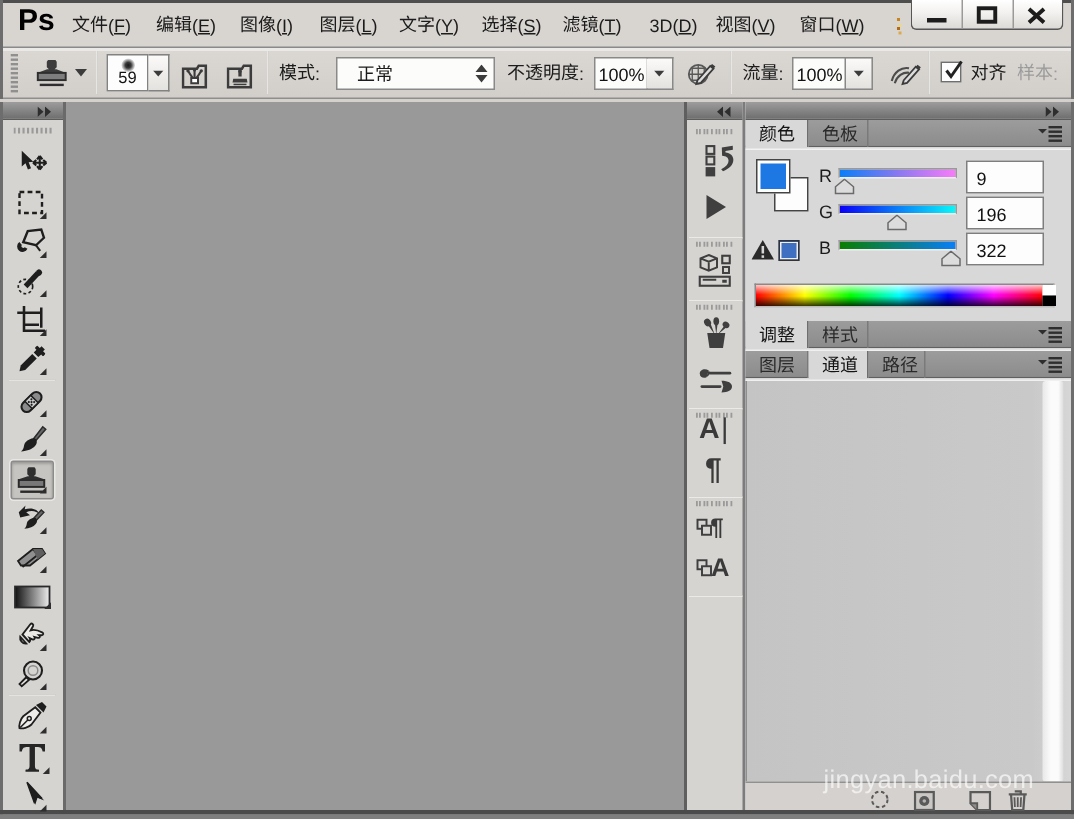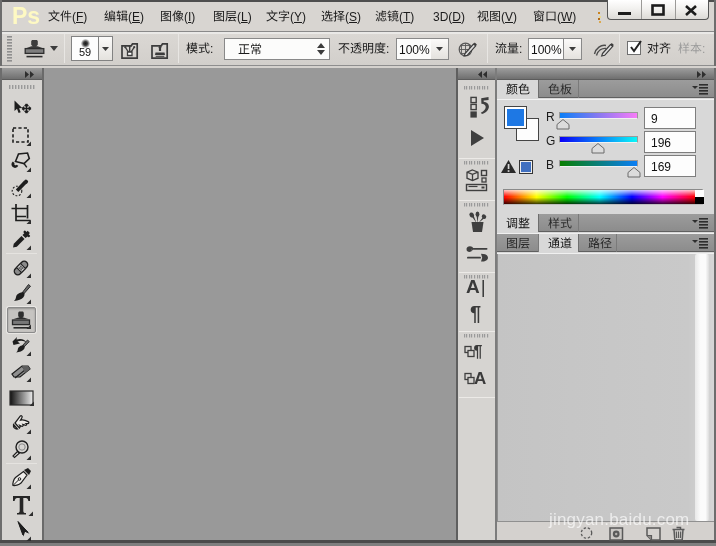--- a/index.html
+++ b/index.html
@@ -6,21 +6,21 @@
 .abs{position:absolute}
 u{text-decoration:underline}
 </style></head><body>
 <div class="abs" style="left:0;top:0;width:716px;height:543px;background:#d5d2ce"></div>
 <div class="abs" style="left:0;top:0;width:716px;height:2px;background:#4e4e4e"></div>
 <div class="abs" style="left:0;top:0;width:2px;height:543px;background:#6d6d6d"></div>
 <div class="abs" style="left:714px;top:0;width:2px;height:543px;background:#6d6d6d"></div>
 <div class="abs" style="left:0;top:540px;width:716px;height:3px;background:#4b4b4b"></div>
 <div class="abs" style="left:0;top:543px;width:716px;height:3px;background:#7f7f7f"></div>
 <div class="abs" style="left:2px;top:2px;width:712px;height:29px;background:#d8d5d1"></div>
-<div class="abs" style="left:12px;top:3px;font-size:23px;font-weight:bold;color:#fef9c3;letter-spacing:0px">Ps</div>
+<div class="abs" style="left:12px;top:3px;font-size:20px;font-weight:bold;color:#000000;letter-spacing:0px">Ps</div>
 <svg style="position:absolute;left:48px;top:10px;" width="26" height="16" fill="#1c1c1c">
     <use href="#u6587" transform="translate(0.0,10.50) scale(0.01200)"></use>
     <use href="#u4ef6" transform="translate(12.0,10.50) scale(0.01200)"></use>
   </svg>
 <div class="abs" style="left:72px;top:10px;font-size:12px;color:#1c1c1c">(<u>F</u>)</div>
 <svg style="position:absolute;left:104px;top:10px;" width="26" height="16" fill="#1c1c1c">
     <use href="#u7f16" transform="translate(0.0,10.50) scale(0.01200)"></use>
     <use href="#u8f91" transform="translate(12.0,10.50) scale(0.01200)"></use>
   </svg>
 <div class="abs" style="left:128px;top:10px;font-size:12px;color:#1c1c1c">(<u>E</u>)</div>
@@ -474,21 +474,21 @@
     <rect x="6.7" y="4" width="1.7" height="5" fill="#d8d8d8"></rect>
     <rect x="6.7" y="10.2" width="1.7" height="1.7" fill="#d8d8d8"></rect>
   </svg>
 <div class="abs" style="left:519px;top:160px;width:14px;height:14px;background:#3f6fc0;border:1px solid #333;box-shadow:0 0 0 1px #eee inset"></div>
 <div class="abs" style="left:546px;top:158px;font-size:12px;color:#1c1c1c">B</div>
 <div class="abs" style="left:559px;top:160px;width:79px;height:7px;background:linear-gradient(90deg,#0a7e00,#0a7ef7);border:1px solid #9a9a9a;border-bottom-color:#f0f0f0"></div>
 <svg class="abs" style="left:627px;top:167px" width="14" height="11">
     <path d="M7 0.5 L13 5.5 V10 H1 V5.5z" fill="#dcdcdc" stroke="#6a6a6a" stroke-width="1"></path>
   </svg>
 <div class="abs" style="left:644px;top:155px;width:52px;height:22px;background:#fdfdfd;border:1px solid #7e7e7e"></div>
-<div class="abs" style="left:651px;top:160px;font-size:12px;color:#111">169</div>
+<div class="abs" style="left:651px;top:160px;font-size:12px;color:#111">322</div>
 <div class="abs" style="left:503px;top:189px;width:200px;height:16px;border:1px solid #bdbdbd;border-top-color:#8a8a8a;border-left-color:#8a8a8a">
 <div class="abs" style="left:0;top:0;width:191px;height:14px;background:linear-gradient(90deg,#f00,#ff0 17%,#0f0 33%,#0ff 50%,#00f 67%,#f0f 83%,#f00)"></div>
 <div class="abs" style="left:0;top:0;width:191px;height:14px;background:linear-gradient(rgba(255,255,255,.78),rgba(255,255,255,0) 47%,rgba(0,0,0,0) 53%,rgba(0,0,0,.78))"></div>
 <div class="abs" style="left:191px;top:0;width:9px;height:7px;background:#fff"></div>
 <div class="abs" style="left:191px;top:7px;width:9px;height:7px;background:#000"></div>
 </div>
 <div class="abs" style="left:497px;top:214px;width:217px;height:18px;background:linear-gradient(#9c9c9c,#8c8c8c);border-bottom:1px solid #606060"></div>
 <div class="abs" style="left:497px;top:214px;width:42px;height:18px;background:#d8d8d8;border-right:1px solid #6e6e6e"></div>
 <svg style="position:absolute;left:506px;top:217px;" width="26" height="16" fill="#141414">
     <use href="#u8c03" transform="translate(0.0,10.50) scale(0.01200)"></use>

